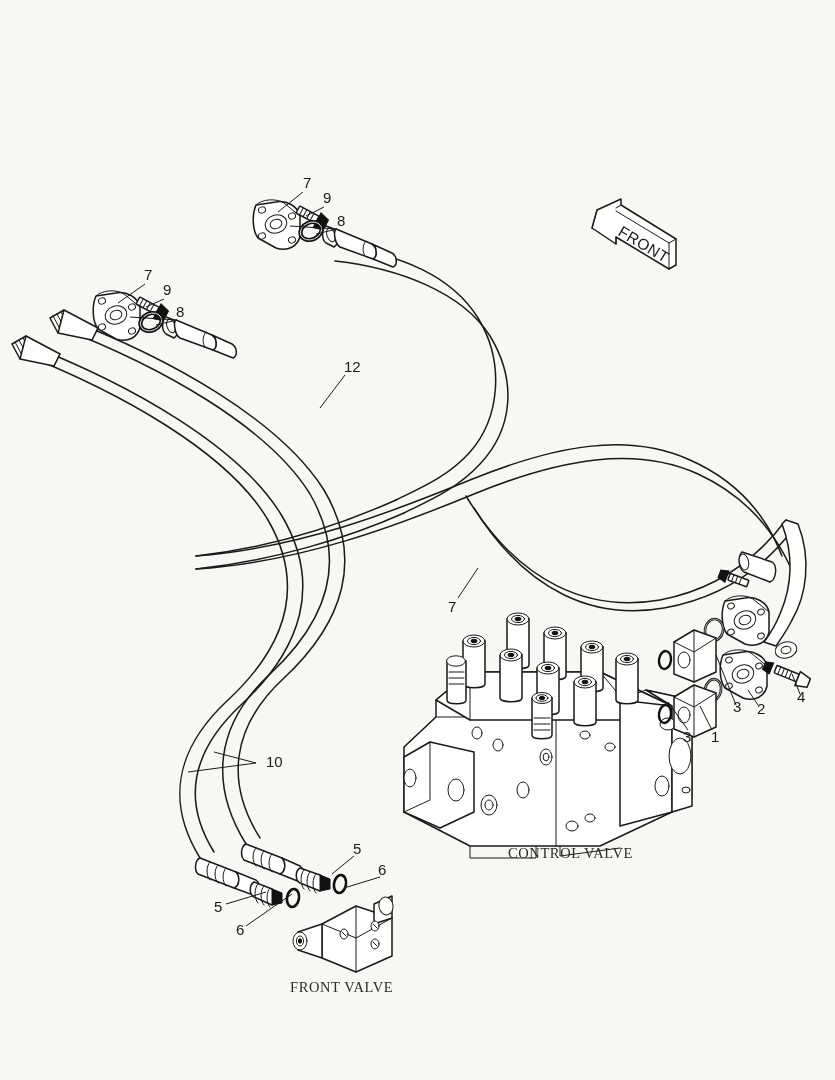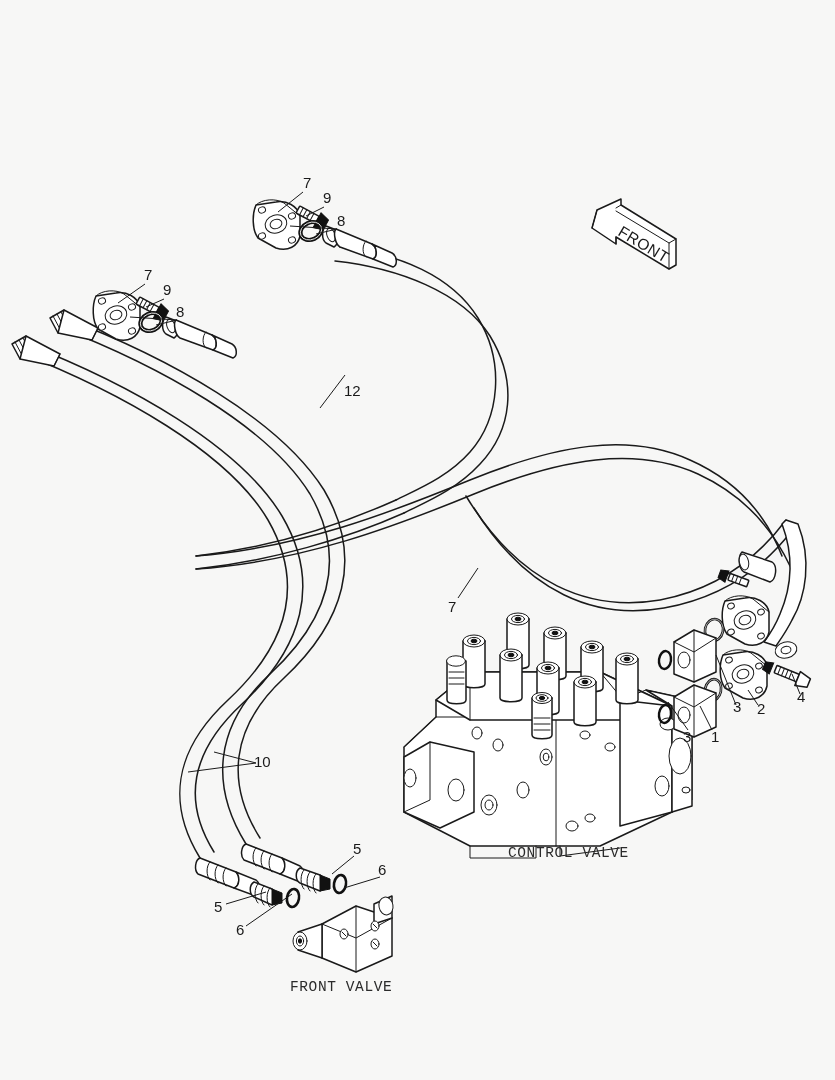--- a/index.html
+++ b/index.html
@@ -18,21 +18,21 @@
   }
   #art {
     position: absolute;
     left: 0; top: 0;
     width: 835px;
     height: 1080px;
   }
   .cap {
     position: absolute;
     color: #2b2b2b;
-    font-family: Liberation Mono, monospace;
+    font-family: Liberation Serif, serif;
     font-size: 14.5px;
     letter-spacing: 0.6px;
     white-space: nowrap;
     user-select: none;
   }
   .num {
     position: absolute;
     color: #1a1a1a;
     font-family: "Liberation Sans", sans-serif;
     font-size: 15px;
@@ -500,17 +500,17 @@
   <div class="num" style="left:353px; top:840px;">5</div>
   <div class="num" style="left:214px; top:898px;">5</div>
   <div class="num" style="left:378px; top:861px;">6</div>
   <div class="num" style="left:236px; top:921px;">6</div>
   <div class="num" style="left:303px; top:174px;">7</div>
   <div class="num" style="left:144px; top:266px;">7</div>
   <div class="num" style="left:337px; top:212px;">8</div>
   <div class="num" style="left:176px; top:303px;">8</div>
   <div class="num" style="left:323px; top:189px;">9</div>
   <div class="num" style="left:163px; top:281px;">9</div>
-  <div class="num" style="left:254px; top:753px;">10</div>
+  <div class="num" style="left:266px; top:753px;">10</div>
   <div class="num" style="left:448px; top:598px;">7</div>
-  <div class="num" style="left:344px; top:358px;margin-top:24px;">12</div>
+  <div class="num" style="left:344px; top:358px;">12</div>
 
 </div>
 
 </body></html>

